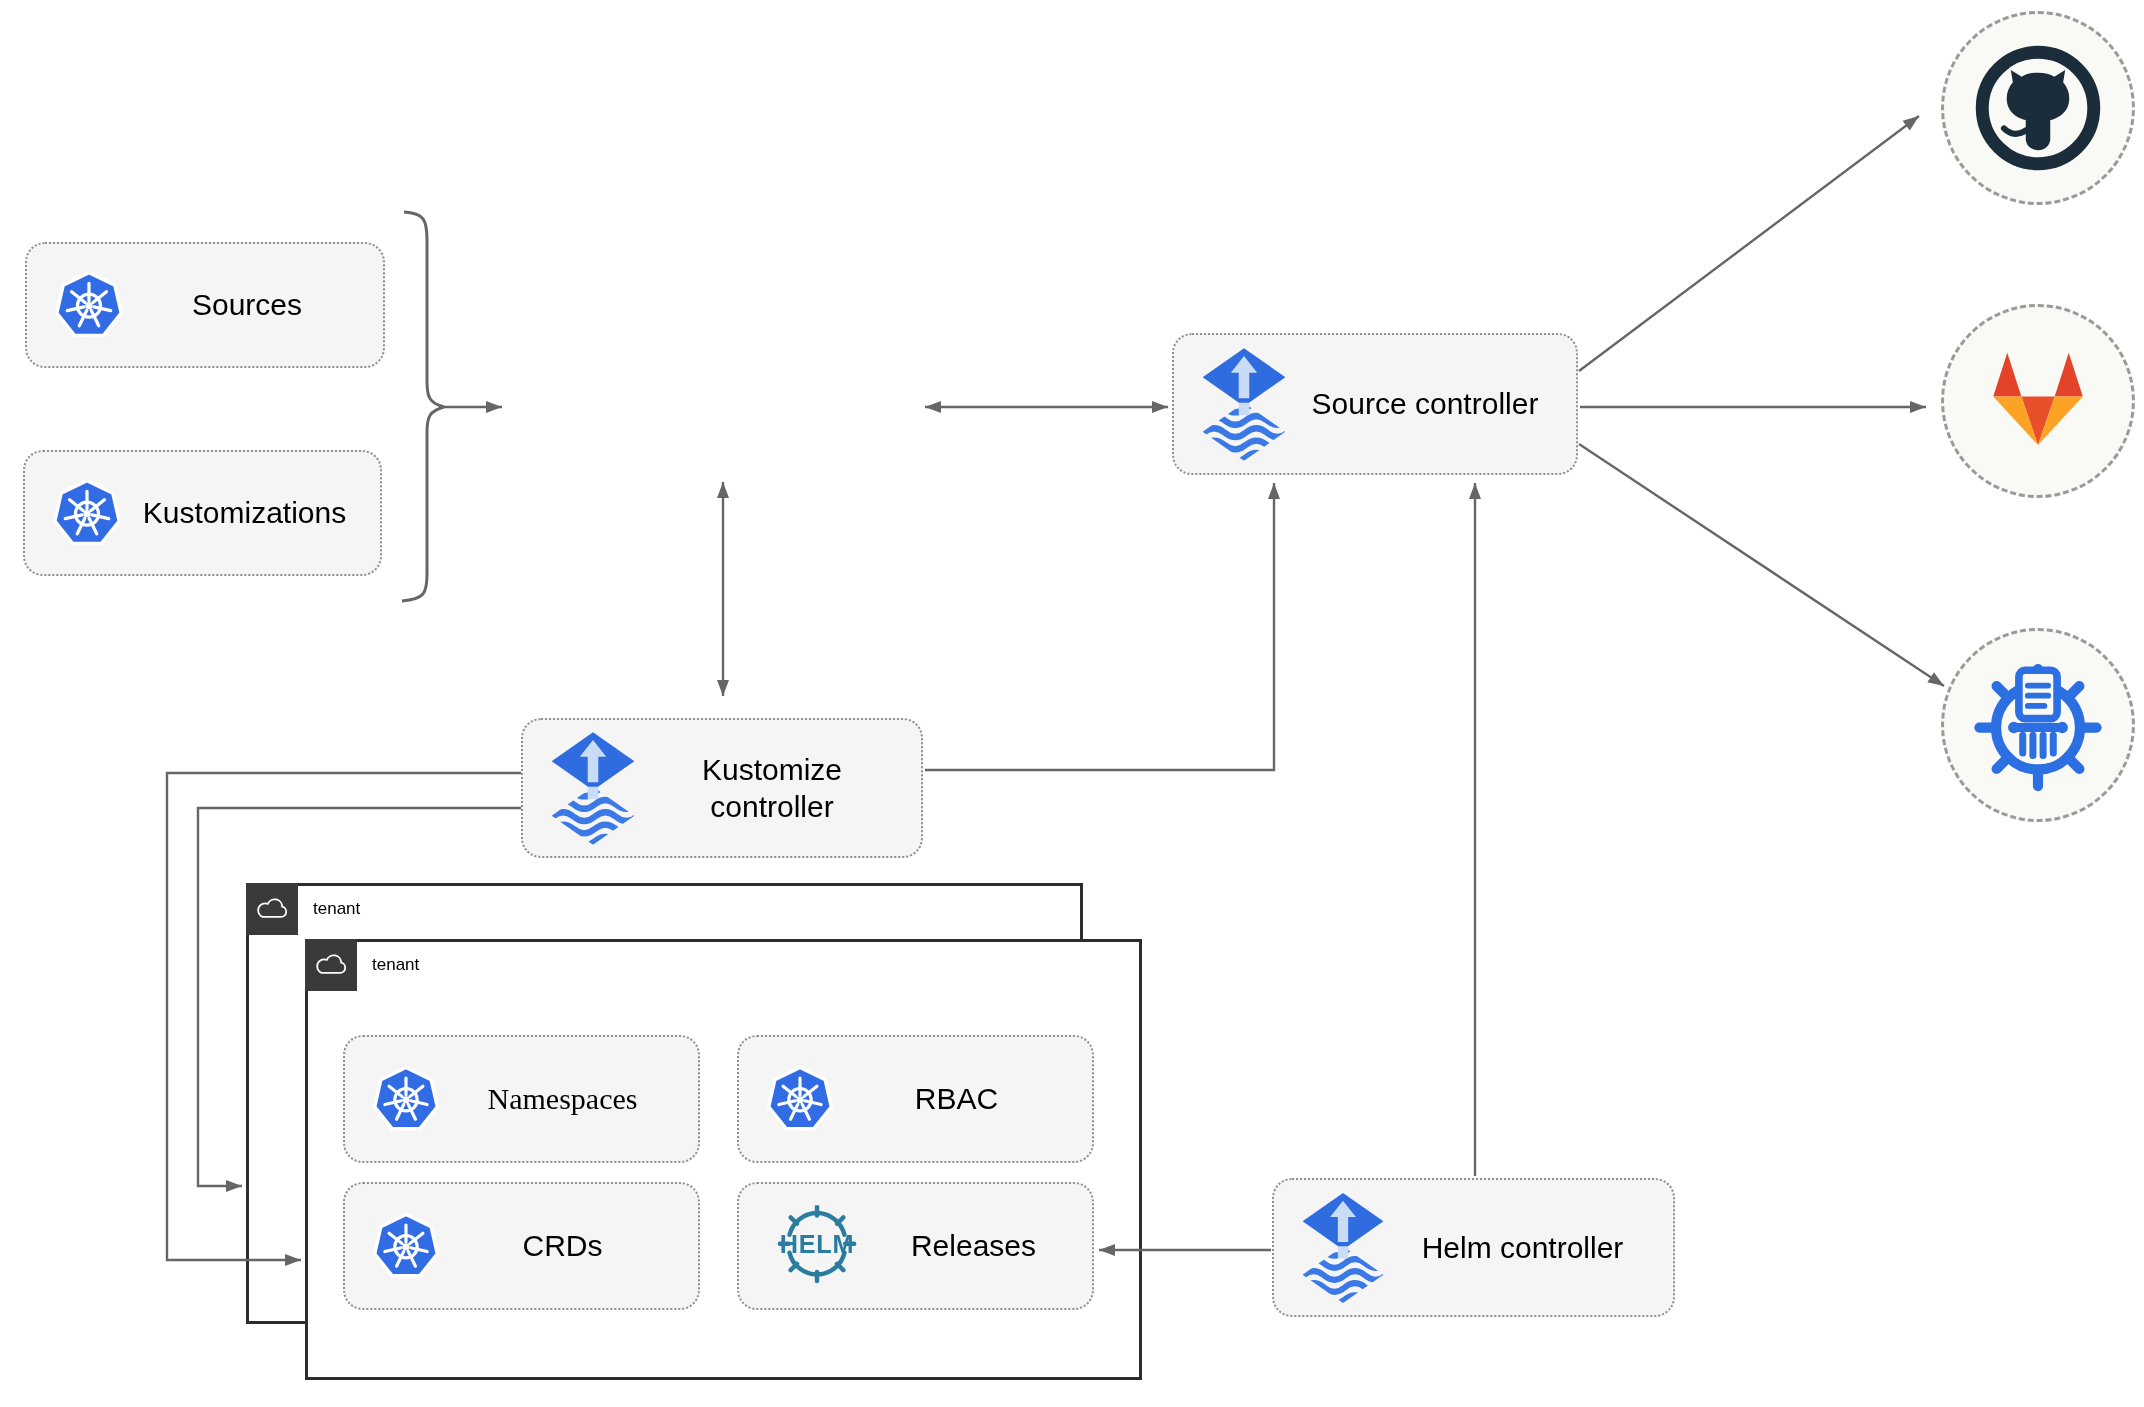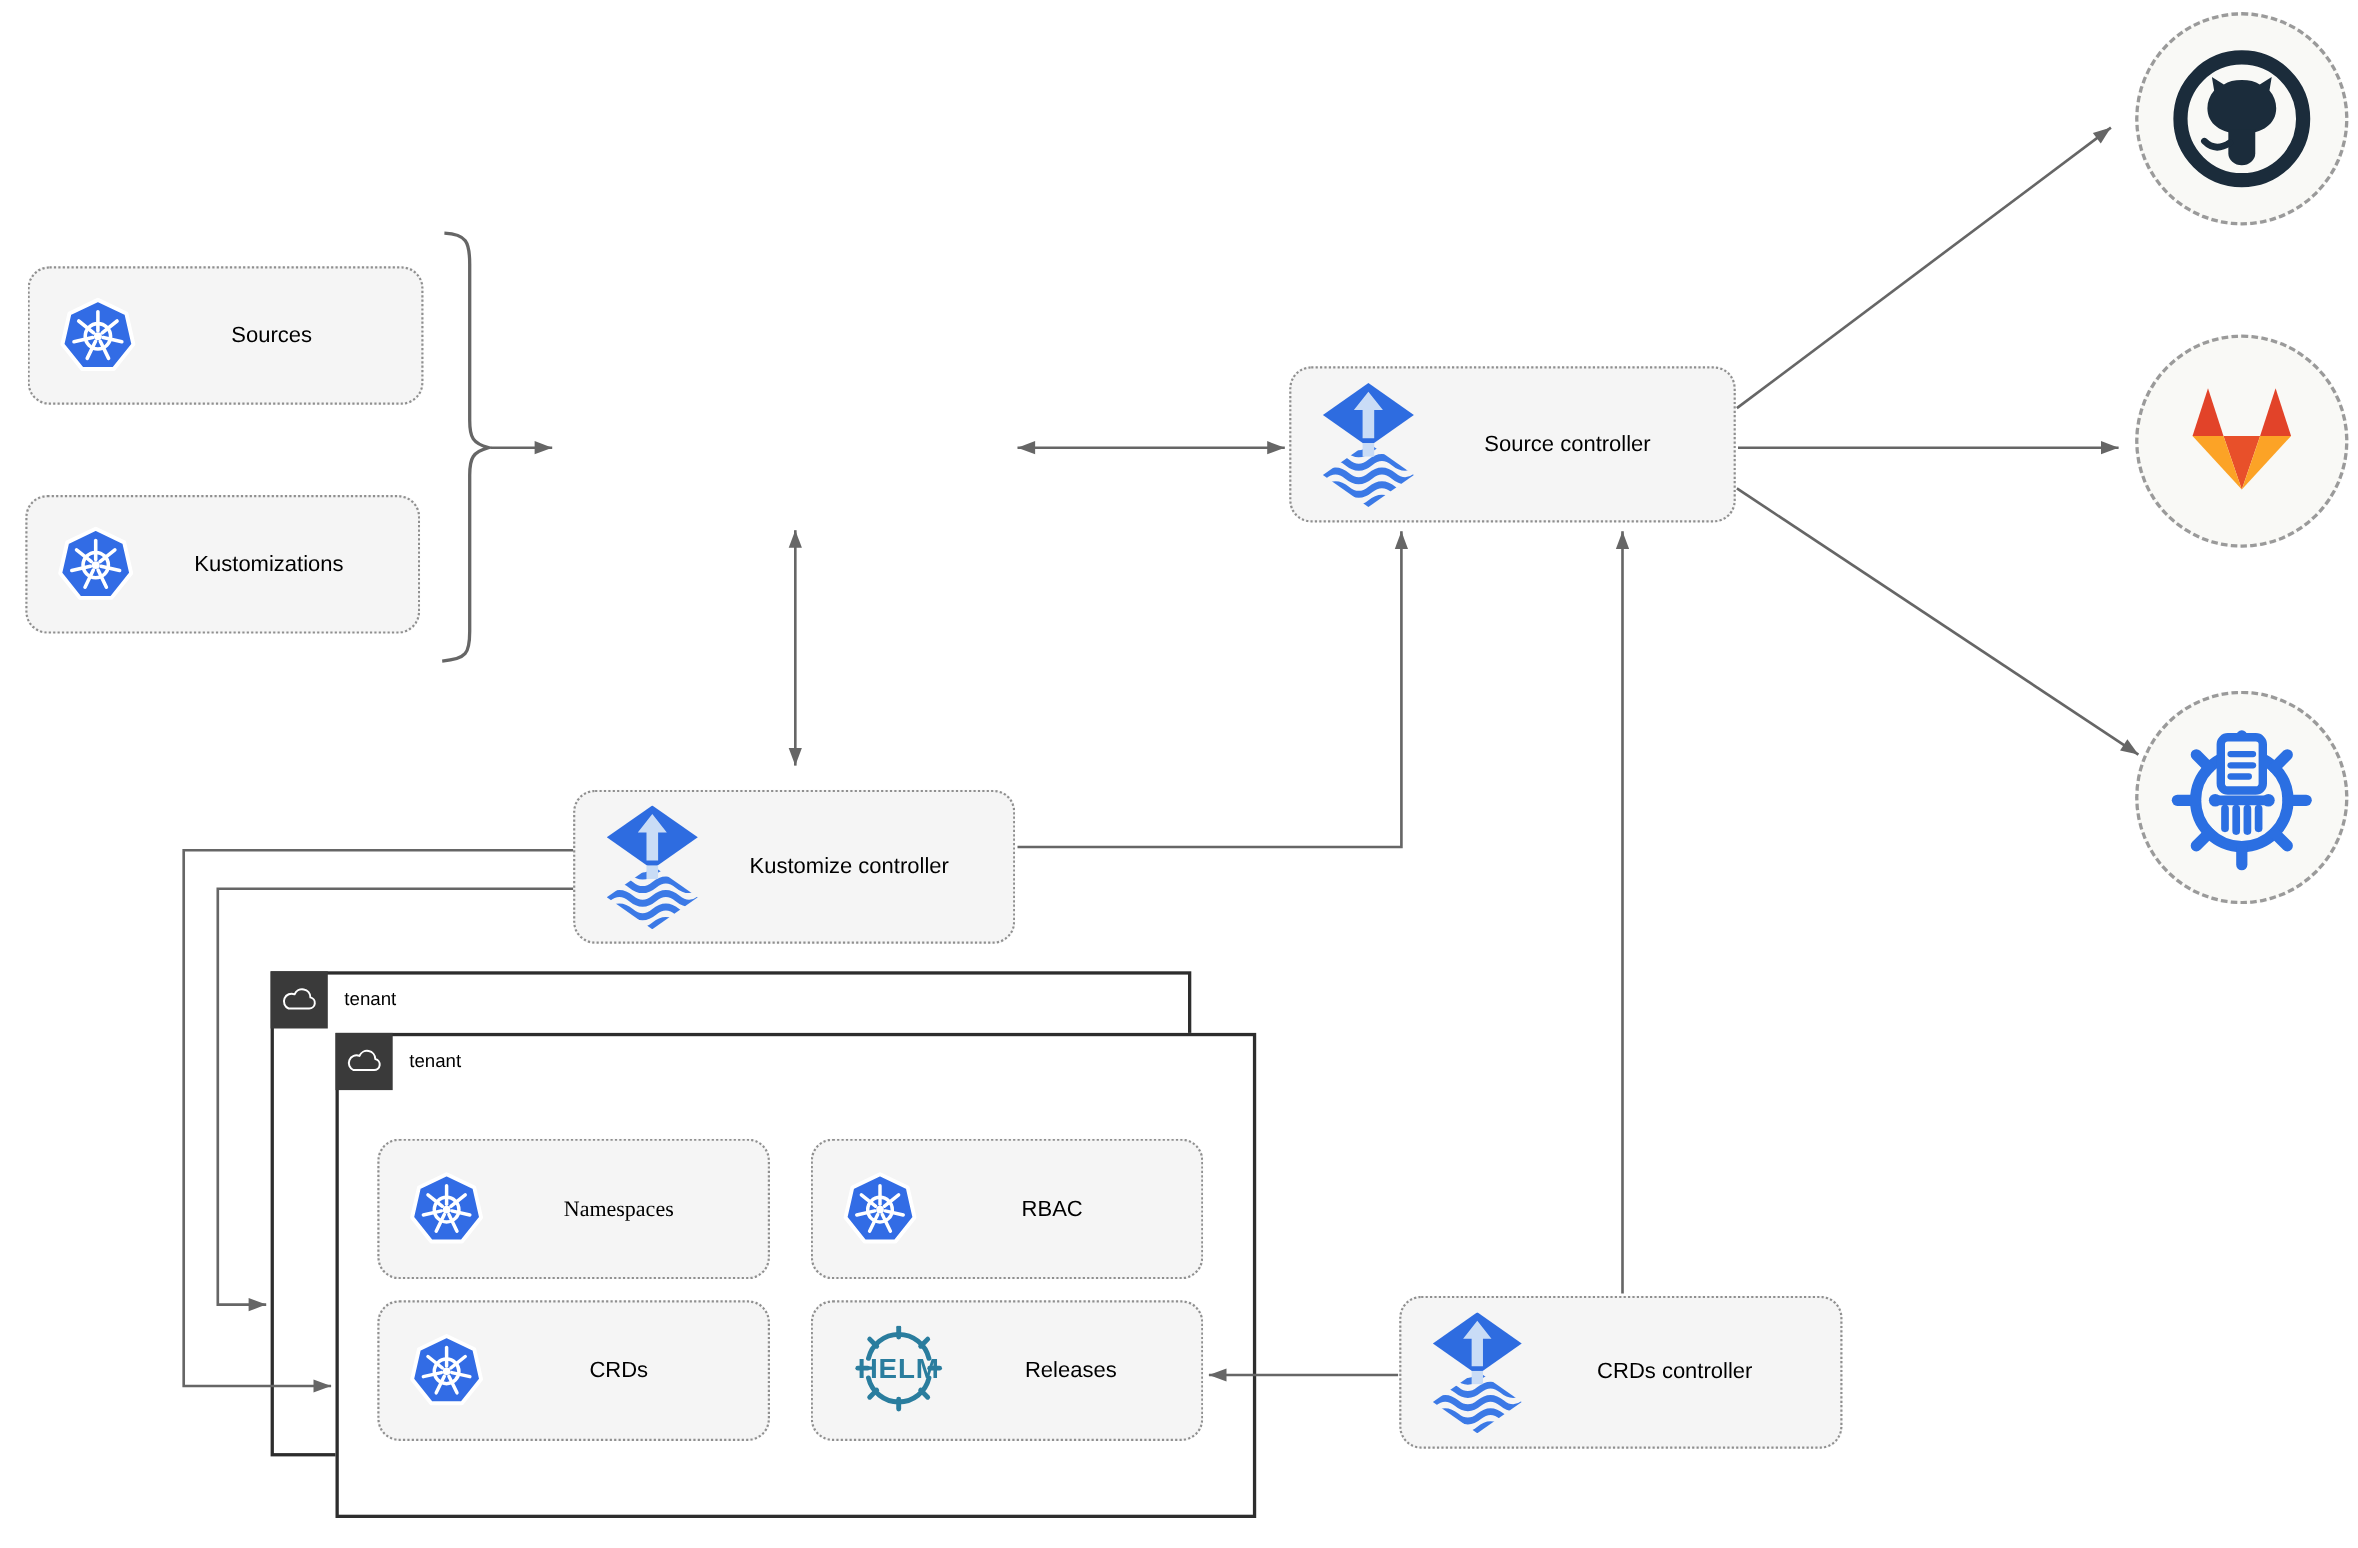--- a/index.html
+++ b/index.html
@@ -1,20 +1,20 @@
 <!DOCTYPE html>
 <html><head>
 <meta charset="utf-8">
 <style>
   html,body{margin:0;padding:0;background:#fff;}
   .canvas{position:relative;width:2144px;height:1407px;background:#ffffff;
           font-family:"Liberation Sans",sans-serif;overflow:hidden;}
   .node{position:absolute;background:#f5f5f5;border:2px dotted #8f8f8f;border-radius:20px;
         display:flex;align-items:center;box-sizing:border-box;padding:0 14px 0 26px;z-index:3;}
-  .node .nlabel{flex:1;text-align:center;font-size:20px;color:#000;line-height:1.25;}
+  .node .nlabel{flex:1;text-align:center;font-size:30px;color:#000;line-height:1.25;}
   .node .nlabel.two-line{max-width:230px;margin:0 auto;}
   .icon{flex:0 0 auto;display:block;}
   .circle-ep{position:absolute;border:3px dashed #9a9a9a;border-radius:50%;
              background:#f9f9f6;display:flex;align-items:center;justify-content:center;
              box-sizing:border-box;z-index:3;}
   .tenant{position:absolute;background:#ffffff;border:3px solid #2d2d2d;box-sizing:border-box;}
   .tenant-tab{position:absolute;left:-3px;top:-3px;width:52px;height:52px;background:#3a3a3a;
               display:flex;align-items:center;justify-content:center;}
   .tenant-label{position:absolute;left:64px;top:-3px;height:52px;line-height:52px;
                 font-size:17px;color:#000;}
@@ -170,21 +170,21 @@
     <svg class="icon" width="88" height="113">
         <use href="#sym-flux"></use>
       </svg>
     <div class="nlabel two-line">Kustomize controller</div>
   </div>
 
   <div class="node" style="left:1272px;top:1178px;width:403px;height:139px;">
     <svg class="icon" width="86" height="110">
         <use href="#sym-flux"></use>
       </svg>
-    <div class="nlabel two-line">CRDs controller</div>
+    <div class="nlabel two-line">Helm controller</div>
   </div>
 
   <div class="node" style="left:343px;top:1035px;width:357px;height:128px;font-family:Liberation Serif, serif;">
     <svg class="icon" width="70" height="70">
         <use href="#sym-k8s"></use>
       </svg>
     <div class="nlabel">Namespaces</div>
   </div>
 
   <div class="node" style="left:737px;top:1035px;width:357px;height:128px;">

